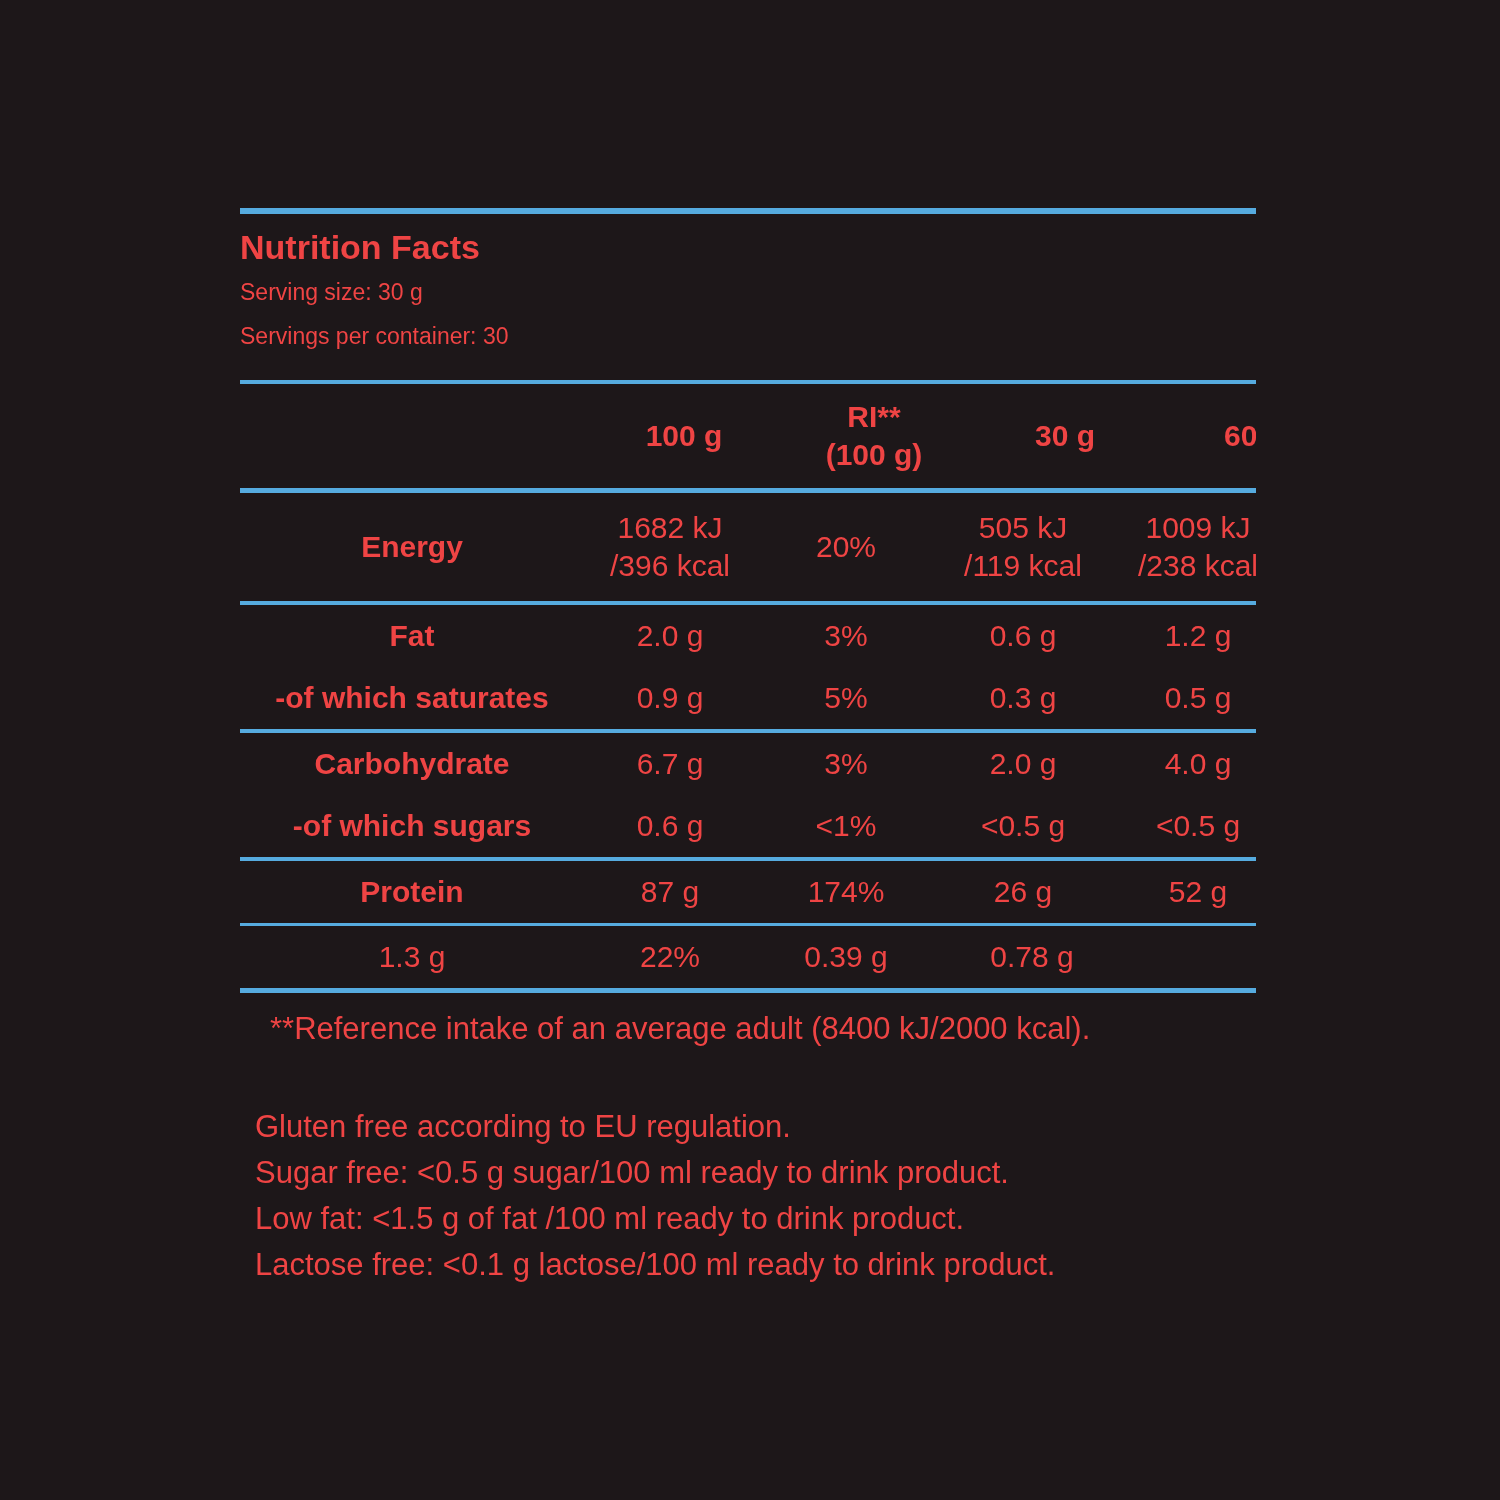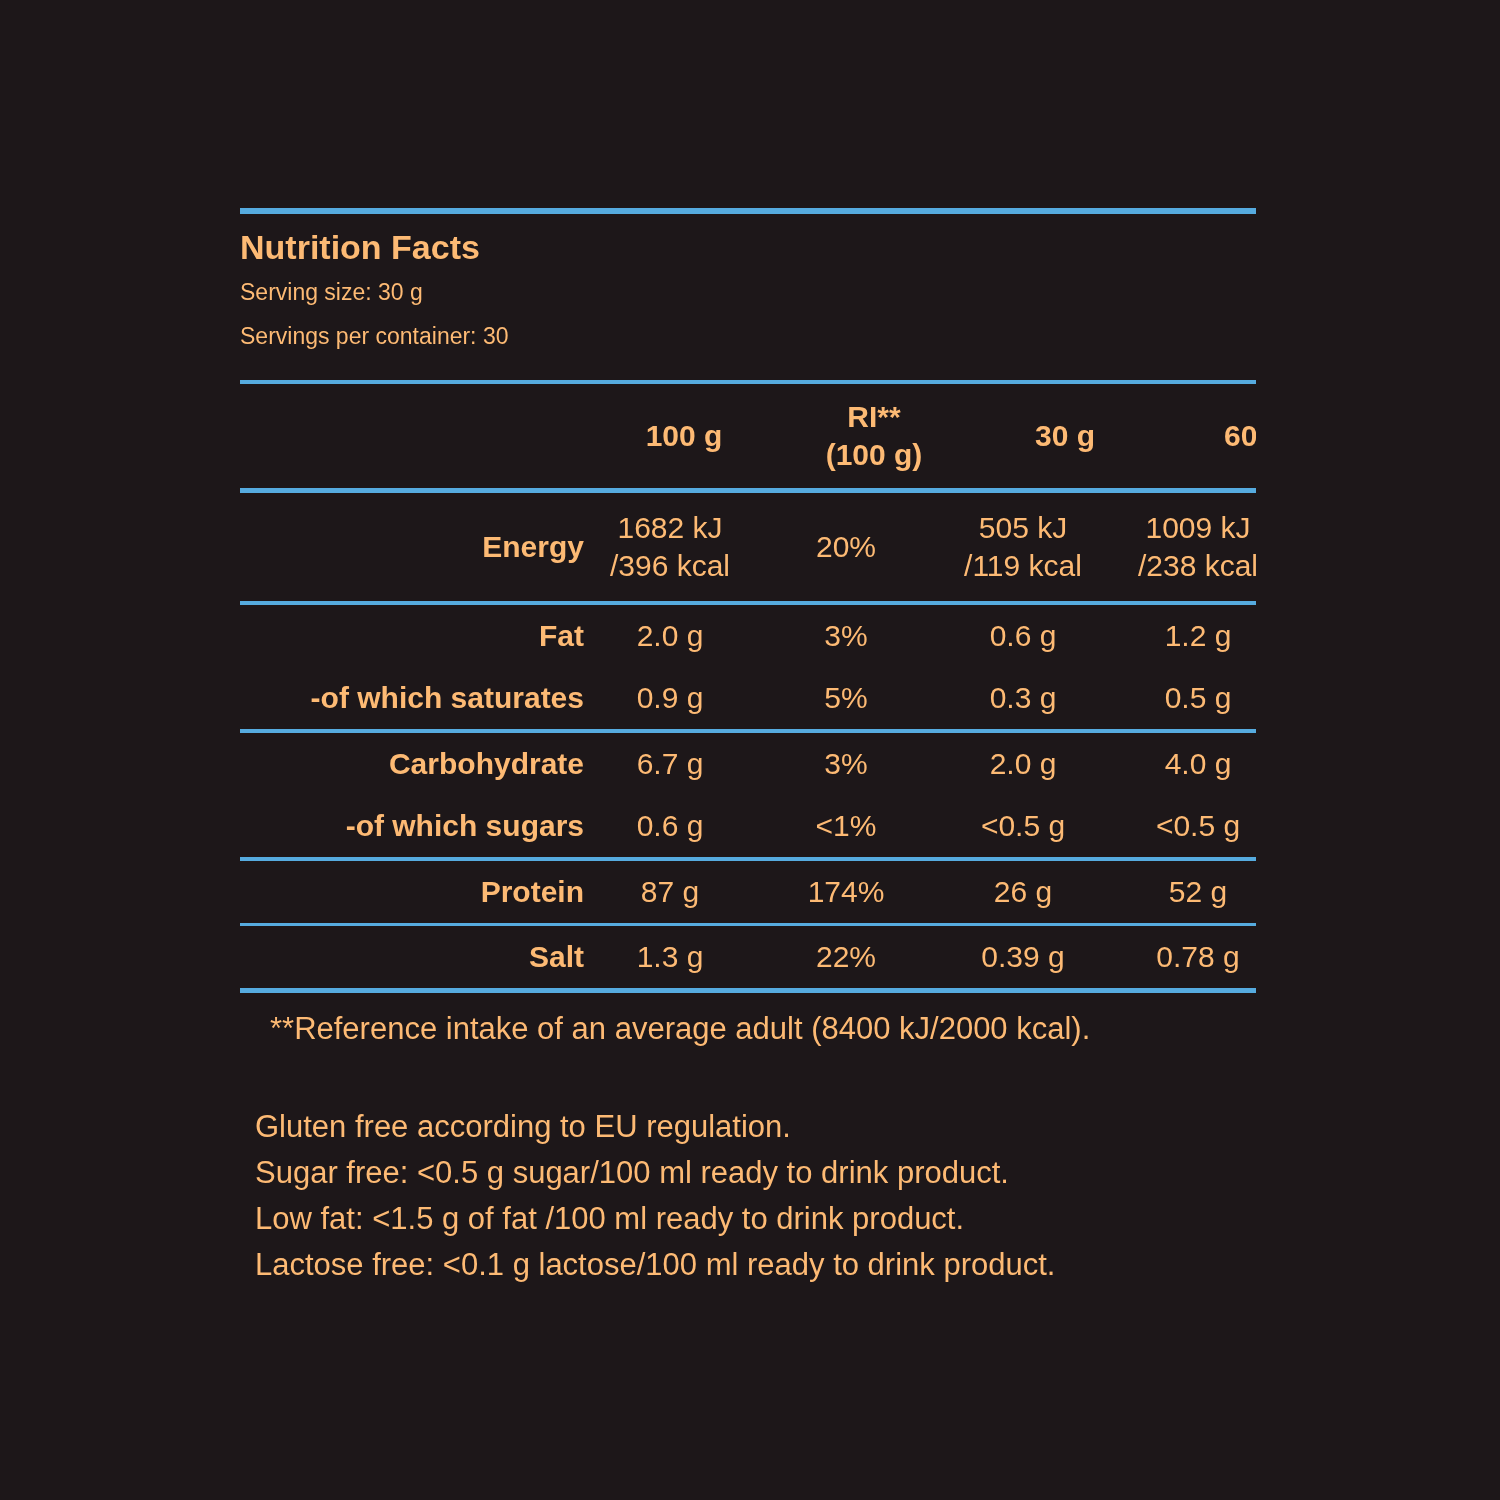--- a/index.html
+++ b/index.html
@@ -7,21 +7,21 @@
     padding: 0;
     background: #1d1719;
   }
   .canvas {
     position: relative;
     width: 1256px;
     height: 1500px;
     background: #1d1719;
     overflow: hidden;
     font-family: "Liberation Sans", sans-serif;
-    color: #fdba74;
+    color: #ef4444;
   }
   .label-block {
     position: absolute;
     left: 240px;
     top: 208px;
     width: 1028px;
   }
   .rule {
     background: #56abdf;
     height: 5px;
@@ -55,21 +55,21 @@
   .data-row     { min-height: 62px; }
   .data-row.tall{ min-height: 108px; }
 
   .cell {
     font-size: 30px;
     line-height: 38px;
     white-space: pre-line;
     text-align: center;
   }
   .cell.lbl {
-    text-align: right;
+    text-align: center;
     font-weight: bold;
   }
   .cell.head { font-weight: bold; }
   .cell.c4 { padding-left: 18px; }
 
   .footnote {
     padding: 16px 0 0 30px;
     font-size: 31px;
     line-height: 40px;
     font-weight: normal;
@@ -167,21 +167,20 @@
       <div class="cell lbl">Protein</div>
       <div class="cell">87 g</div>
       <div class="cell">174%</div>
       <div class="cell">26 g</div>
       <div class="cell c4">52 g</div>
     </div>
 
     <div class="rule thin"></div>
 
     <div class="grid-row data-row">
-      <div class="cell lbl">Salt</div>
       <div class="cell">1.3 g</div>
       <div class="cell">22%</div>
       <div class="cell">0.39 g</div>
       <div class="cell c4">0.78 g</div>
     </div>
 
     <div class="rule"></div>
 
     <div class="footnote">**Reference intake of an average adult (8400 kJ/2000 kcal).</div>
 

